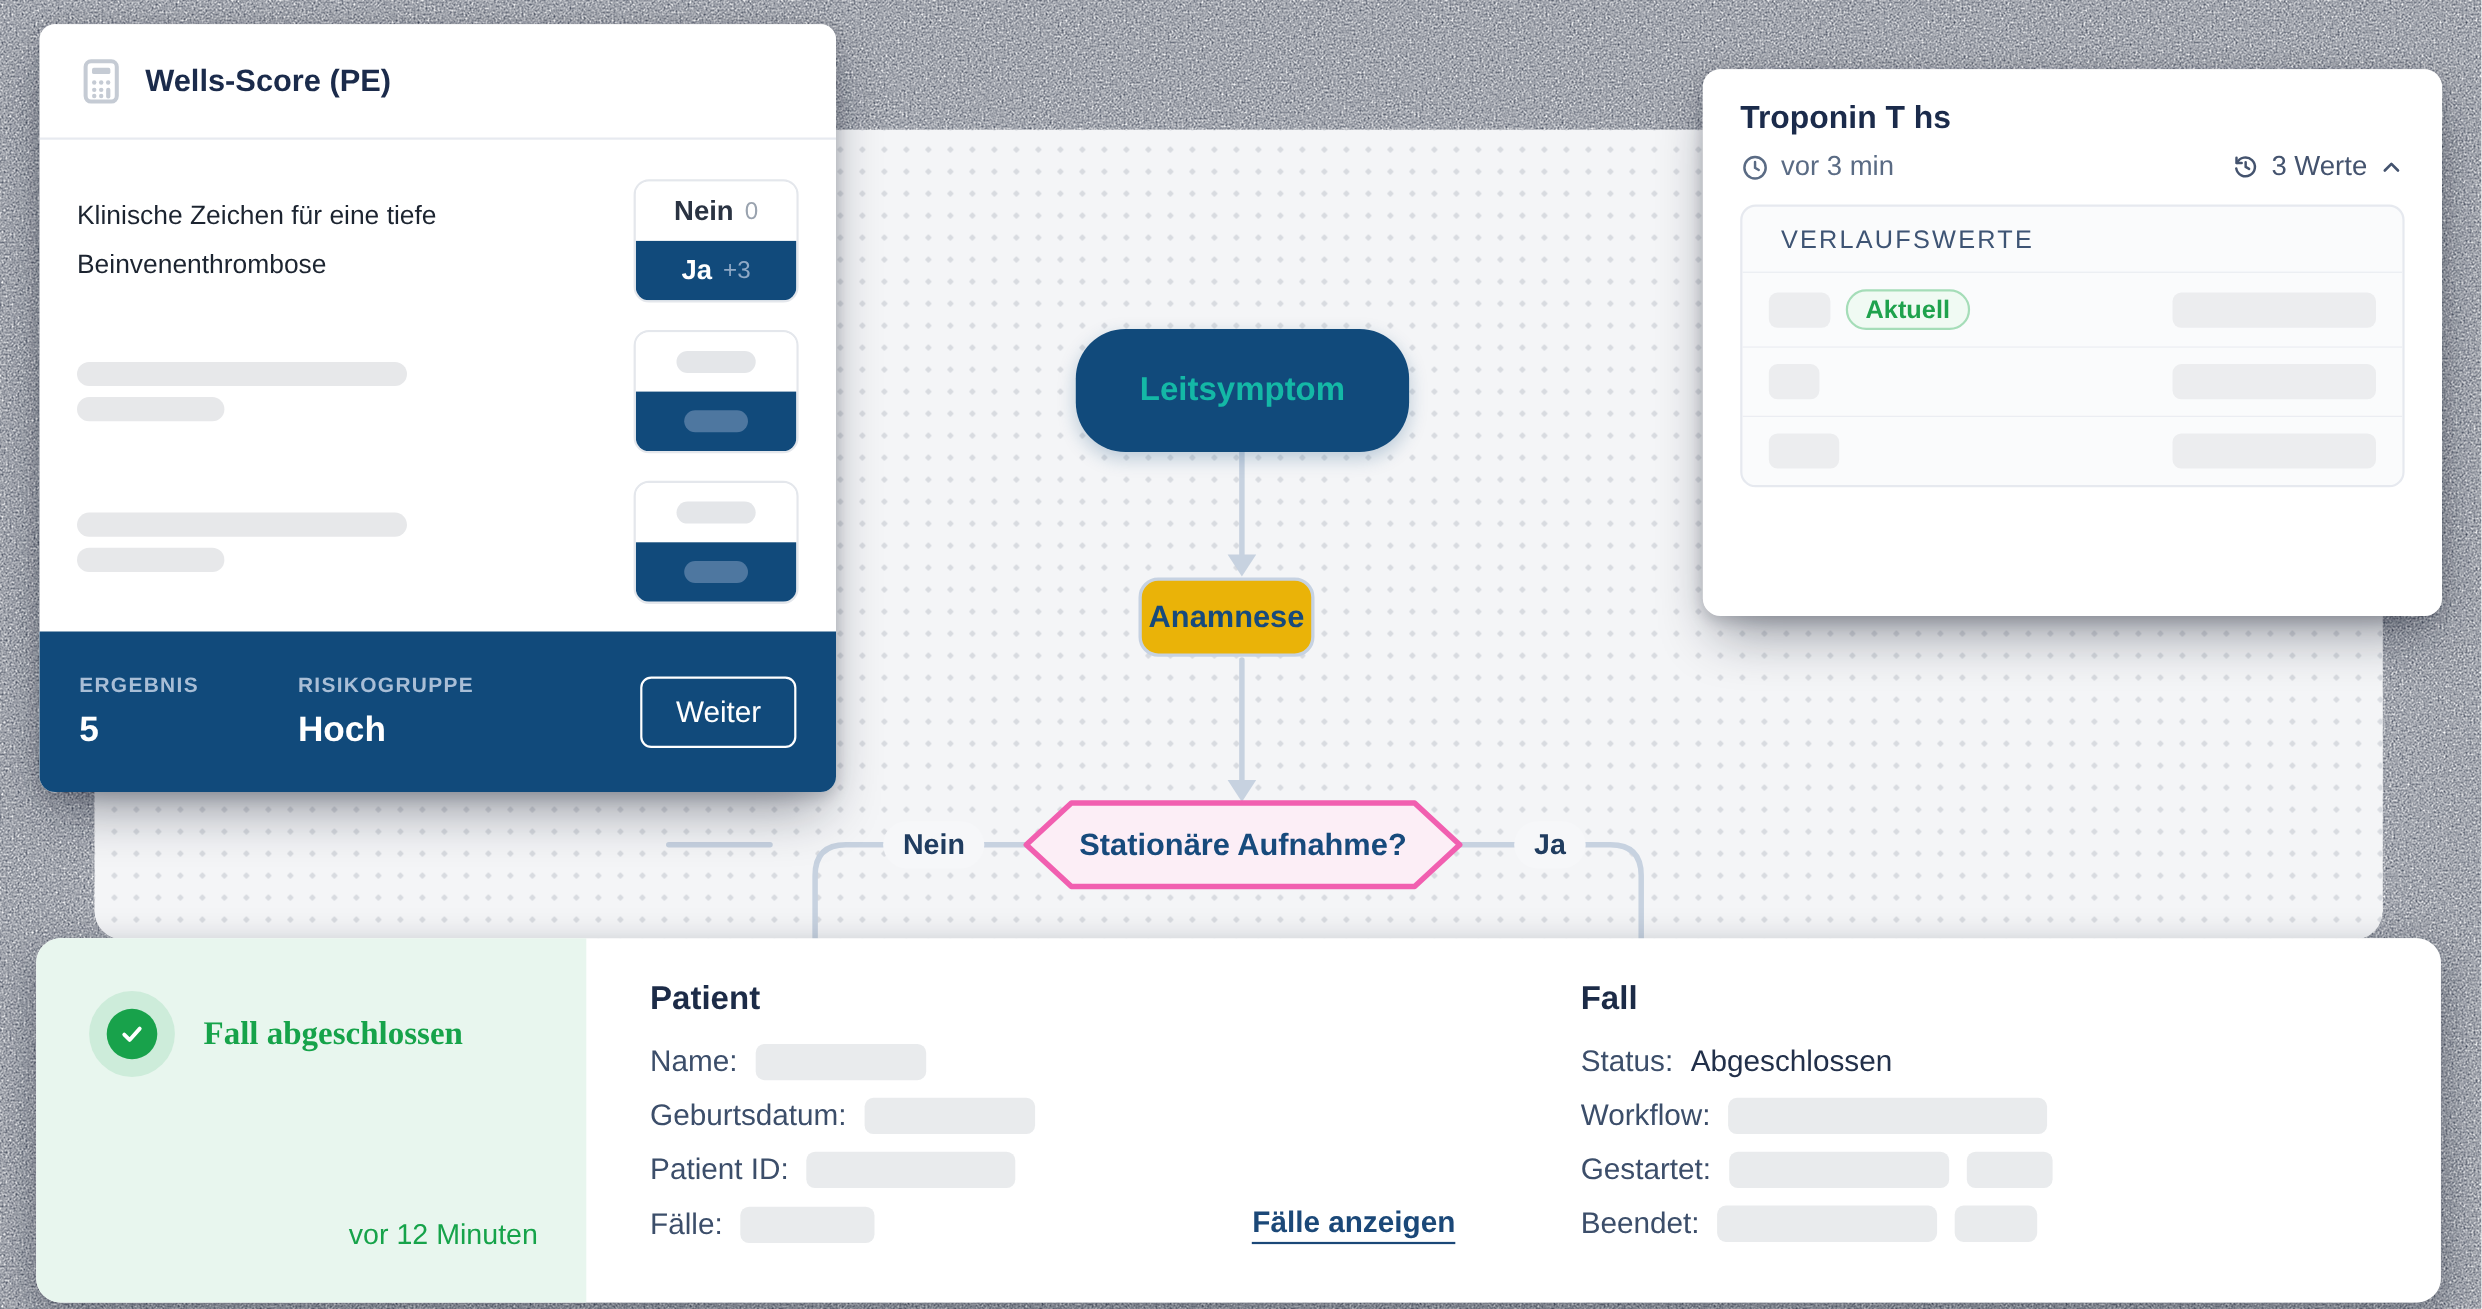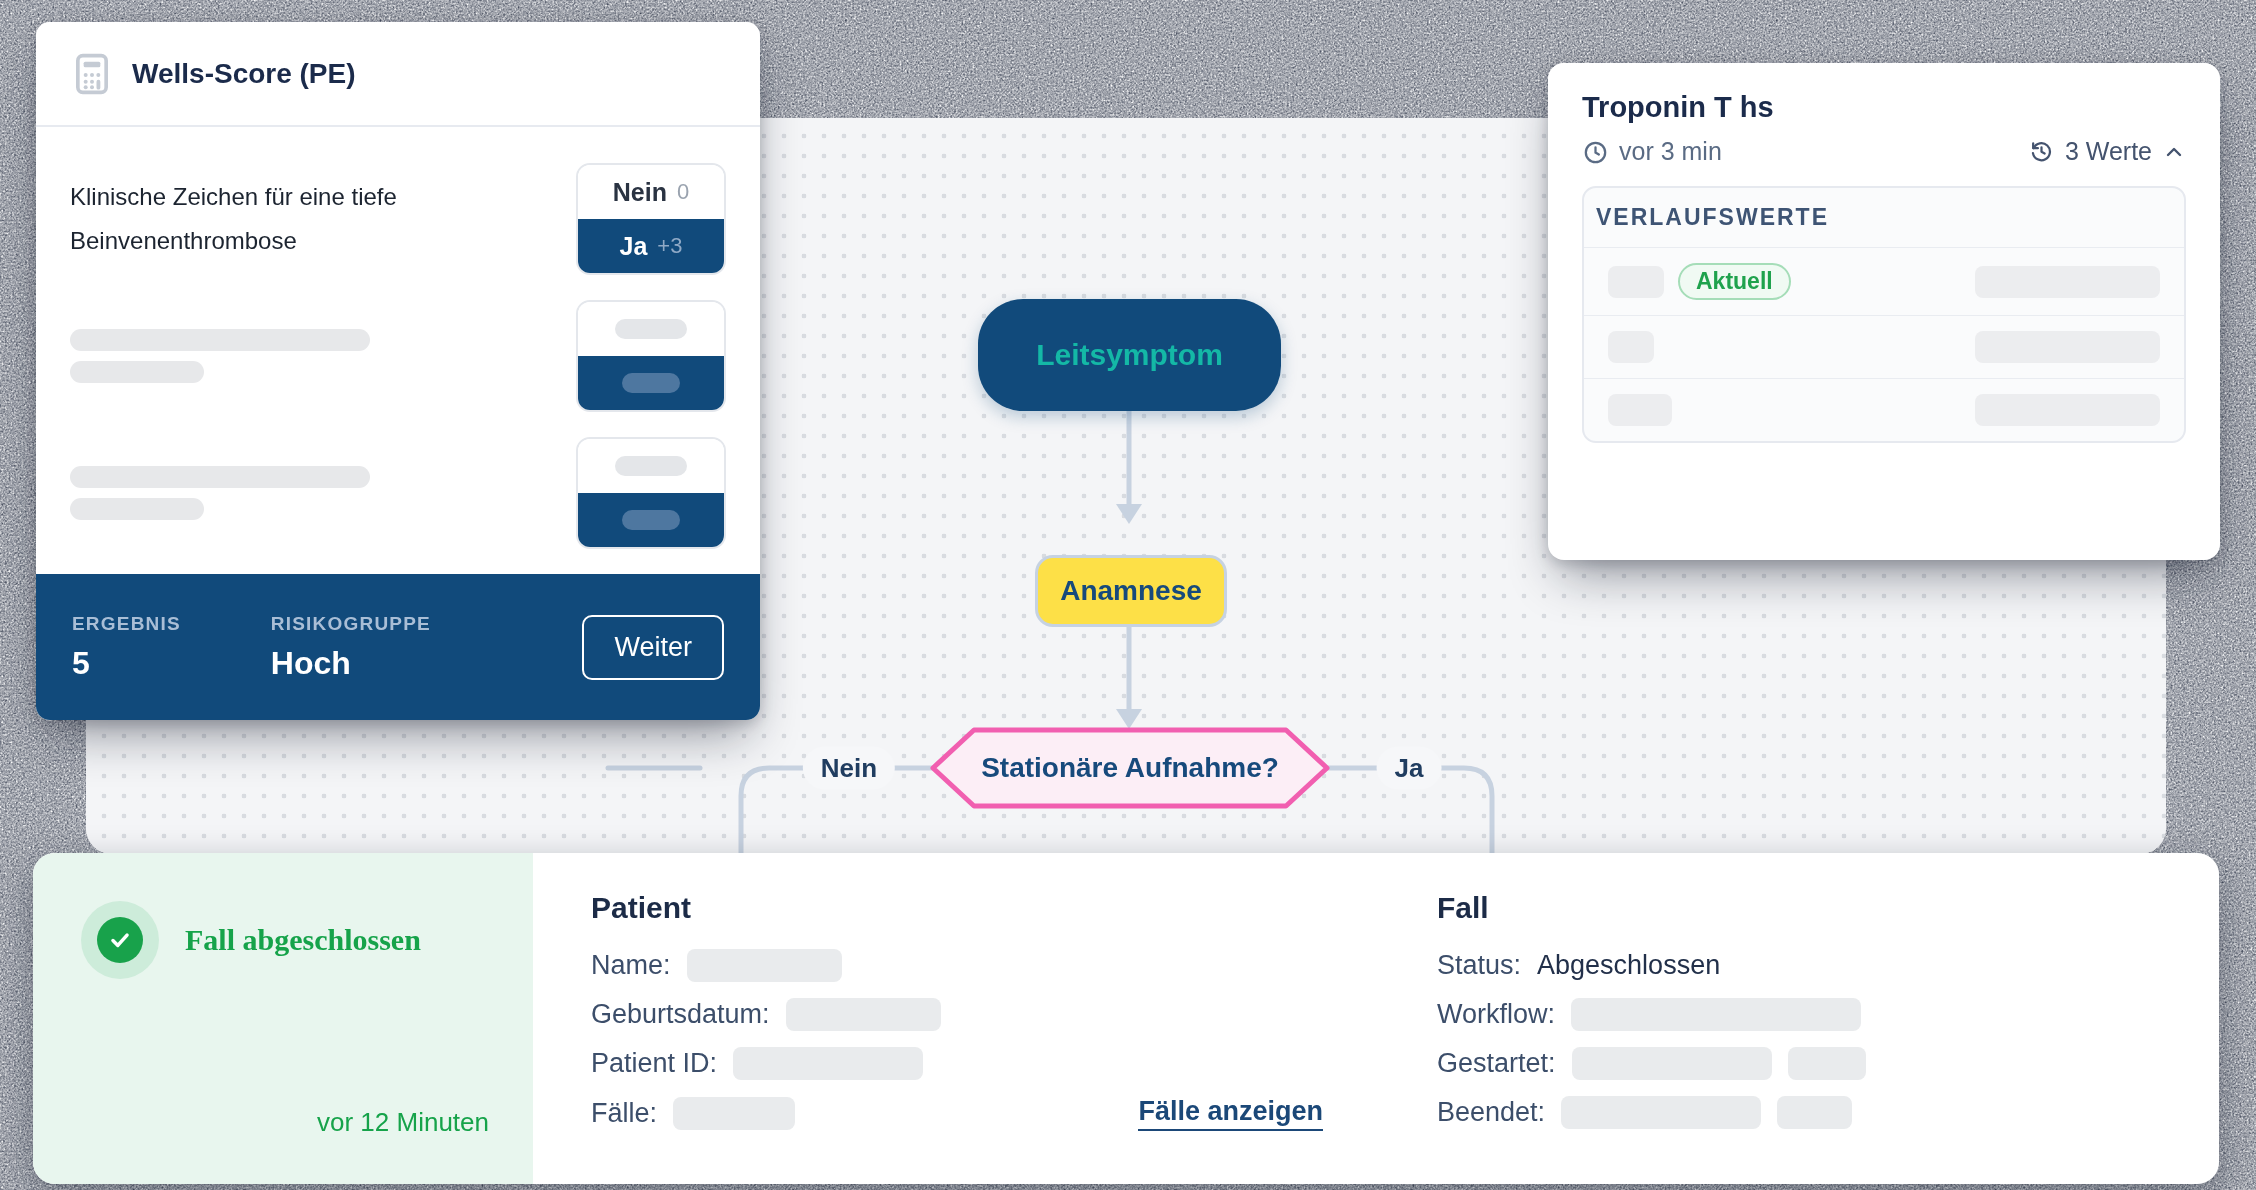--- a/index.html
+++ b/index.html
@@ -15,21 +15,21 @@
     position:absolute; left:86px; top:118px; width:2080px; height:736px; z-index:1;
     background-color:#F4F5F7; border-radius:26px;
     background-image: radial-gradient(circle, #D8DBE0 2.3px, rgba(216,219,224,0) 2.6px);
     background-size: 20px 20px; background-position: 8px 8px;
   }
   .flow-svg { position:absolute; inset:0; z-index:2; pointer-events:none; }
 
   .flow-node { position:absolute; z-index:2; display:flex; align-items:center; justify-content:center; }
   .node-start { left:978px; top:299px; width:303px; height:112px; background:#114A7B; border-radius:45px;
     color:#14b8a6; font-size:30px; font-weight:700; box-shadow:0 6px 16px rgba(17,74,123,.25); cursor:pointer; }
-  .node-anamnese { left:1035px; top:555px; width:192px; height:72px; background:#fde047; border:3px solid #C6D2E2;
+  .node-anamnese { left:1035px; top:525px; width:160px; height:72px; background:#eab308; border:3px solid #C6D2E2;
     border-radius:18px; color:#174A7C; font-size:28px; font-weight:700; cursor:pointer; }
   .node-decision-label { left:932px; top:729px; width:396px; height:78px; color:#174A7C; font-size:28px; font-weight:700; cursor:pointer; }
   .branch-label { position:absolute; z-index:2; transform:translate(-50%,-50%); background:#F6F7F9; border-radius:999px;
     padding:6px 18px; color:#203D60; font-size:26px; font-weight:600; }
   .branch-nein { left:849px; top:768px; }
   .branch-ja { left:1409px; top:768px; }
 
   
   .card { position:absolute; background:#ffffff; box-shadow:0 24px 50px -12px rgba(10,18,35,.45), 0 4px 14px rgba(10,18,35,.18); }
 
@@ -64,21 +64,21 @@
   .trop-title { font-size:29px; font-weight:700; color:#1B2B4B; }
   .trop-input { margin-top:18px; height:80px; border:2px solid #DFE3EA; border-radius:14px; display:flex; align-items:stretch; overflow:hidden; }
   .trop-value { flex:1; display:flex; align-items:center; gap:14px; padding-left:24px; color:#1557A9; font-size:33px; font-weight:700; }
   .refresh-btn { width:92px; display:flex; align-items:center; justify-content:center; cursor:pointer; background:#fff; border:none; }
   .unit-seg { width:112px; background:#F6F8FA; border-left:2px solid #E2E6EC; display:flex; align-items:center; justify-content:center;
     color:#26354F; font-size:28px; }
   .trop-meta { margin-top:13px; display:flex; align-items:center; justify-content:space-between; }
   .meta-left { display:flex; align-items:flex-end; gap:10px; color:#5A6B84; font-size:25px; }
   .meta-right { display:flex; align-items:center; gap:10px; color:#44536E; font-size:25px; cursor:pointer; }
   .history-panel { margin-top:20px; border:2px solid #E6E9EF; border-radius:14px; background:#FAFBFC; overflow:hidden; }
-  .hp-header { padding:16px 12px; font-size:23px; font-weight:700; letter-spacing:2px; color:#3E5474; }
+  .hp-header { padding:16px 35px; font-size:23px; font-weight:400; letter-spacing:2px; color:#3E5474; }
   .hp-row { border-top:1.5px solid #E9ECF1; padding:15px 24px; display:flex; align-items:center; }
   .hp-pill { height:32px; border-radius:8px; background:#ECEDEF; }
   .badge-aktuell { margin-left:14px; padding:3px 16px; border:2px solid #A5DDB8; border-radius:999px; background:#F0FAF3;
     color:#1FA24D; font-size:23px; font-weight:600; }
   .hp-bar { margin-left:auto; width:185px; height:32px; border-radius:8px; background:#ECEDEF; }
 
   
   .bottom-card { left:33px; top:853px; width:2186px; height:331px; border-radius:22px; z-index:3;
     box-shadow:0 12px 36px rgba(10,18,35,.35); }
   .green-panel { position:absolute; left:0; top:0; bottom:0; width:500px; background:#E8F6EE; border-radius:22px 0 0 22px; }

